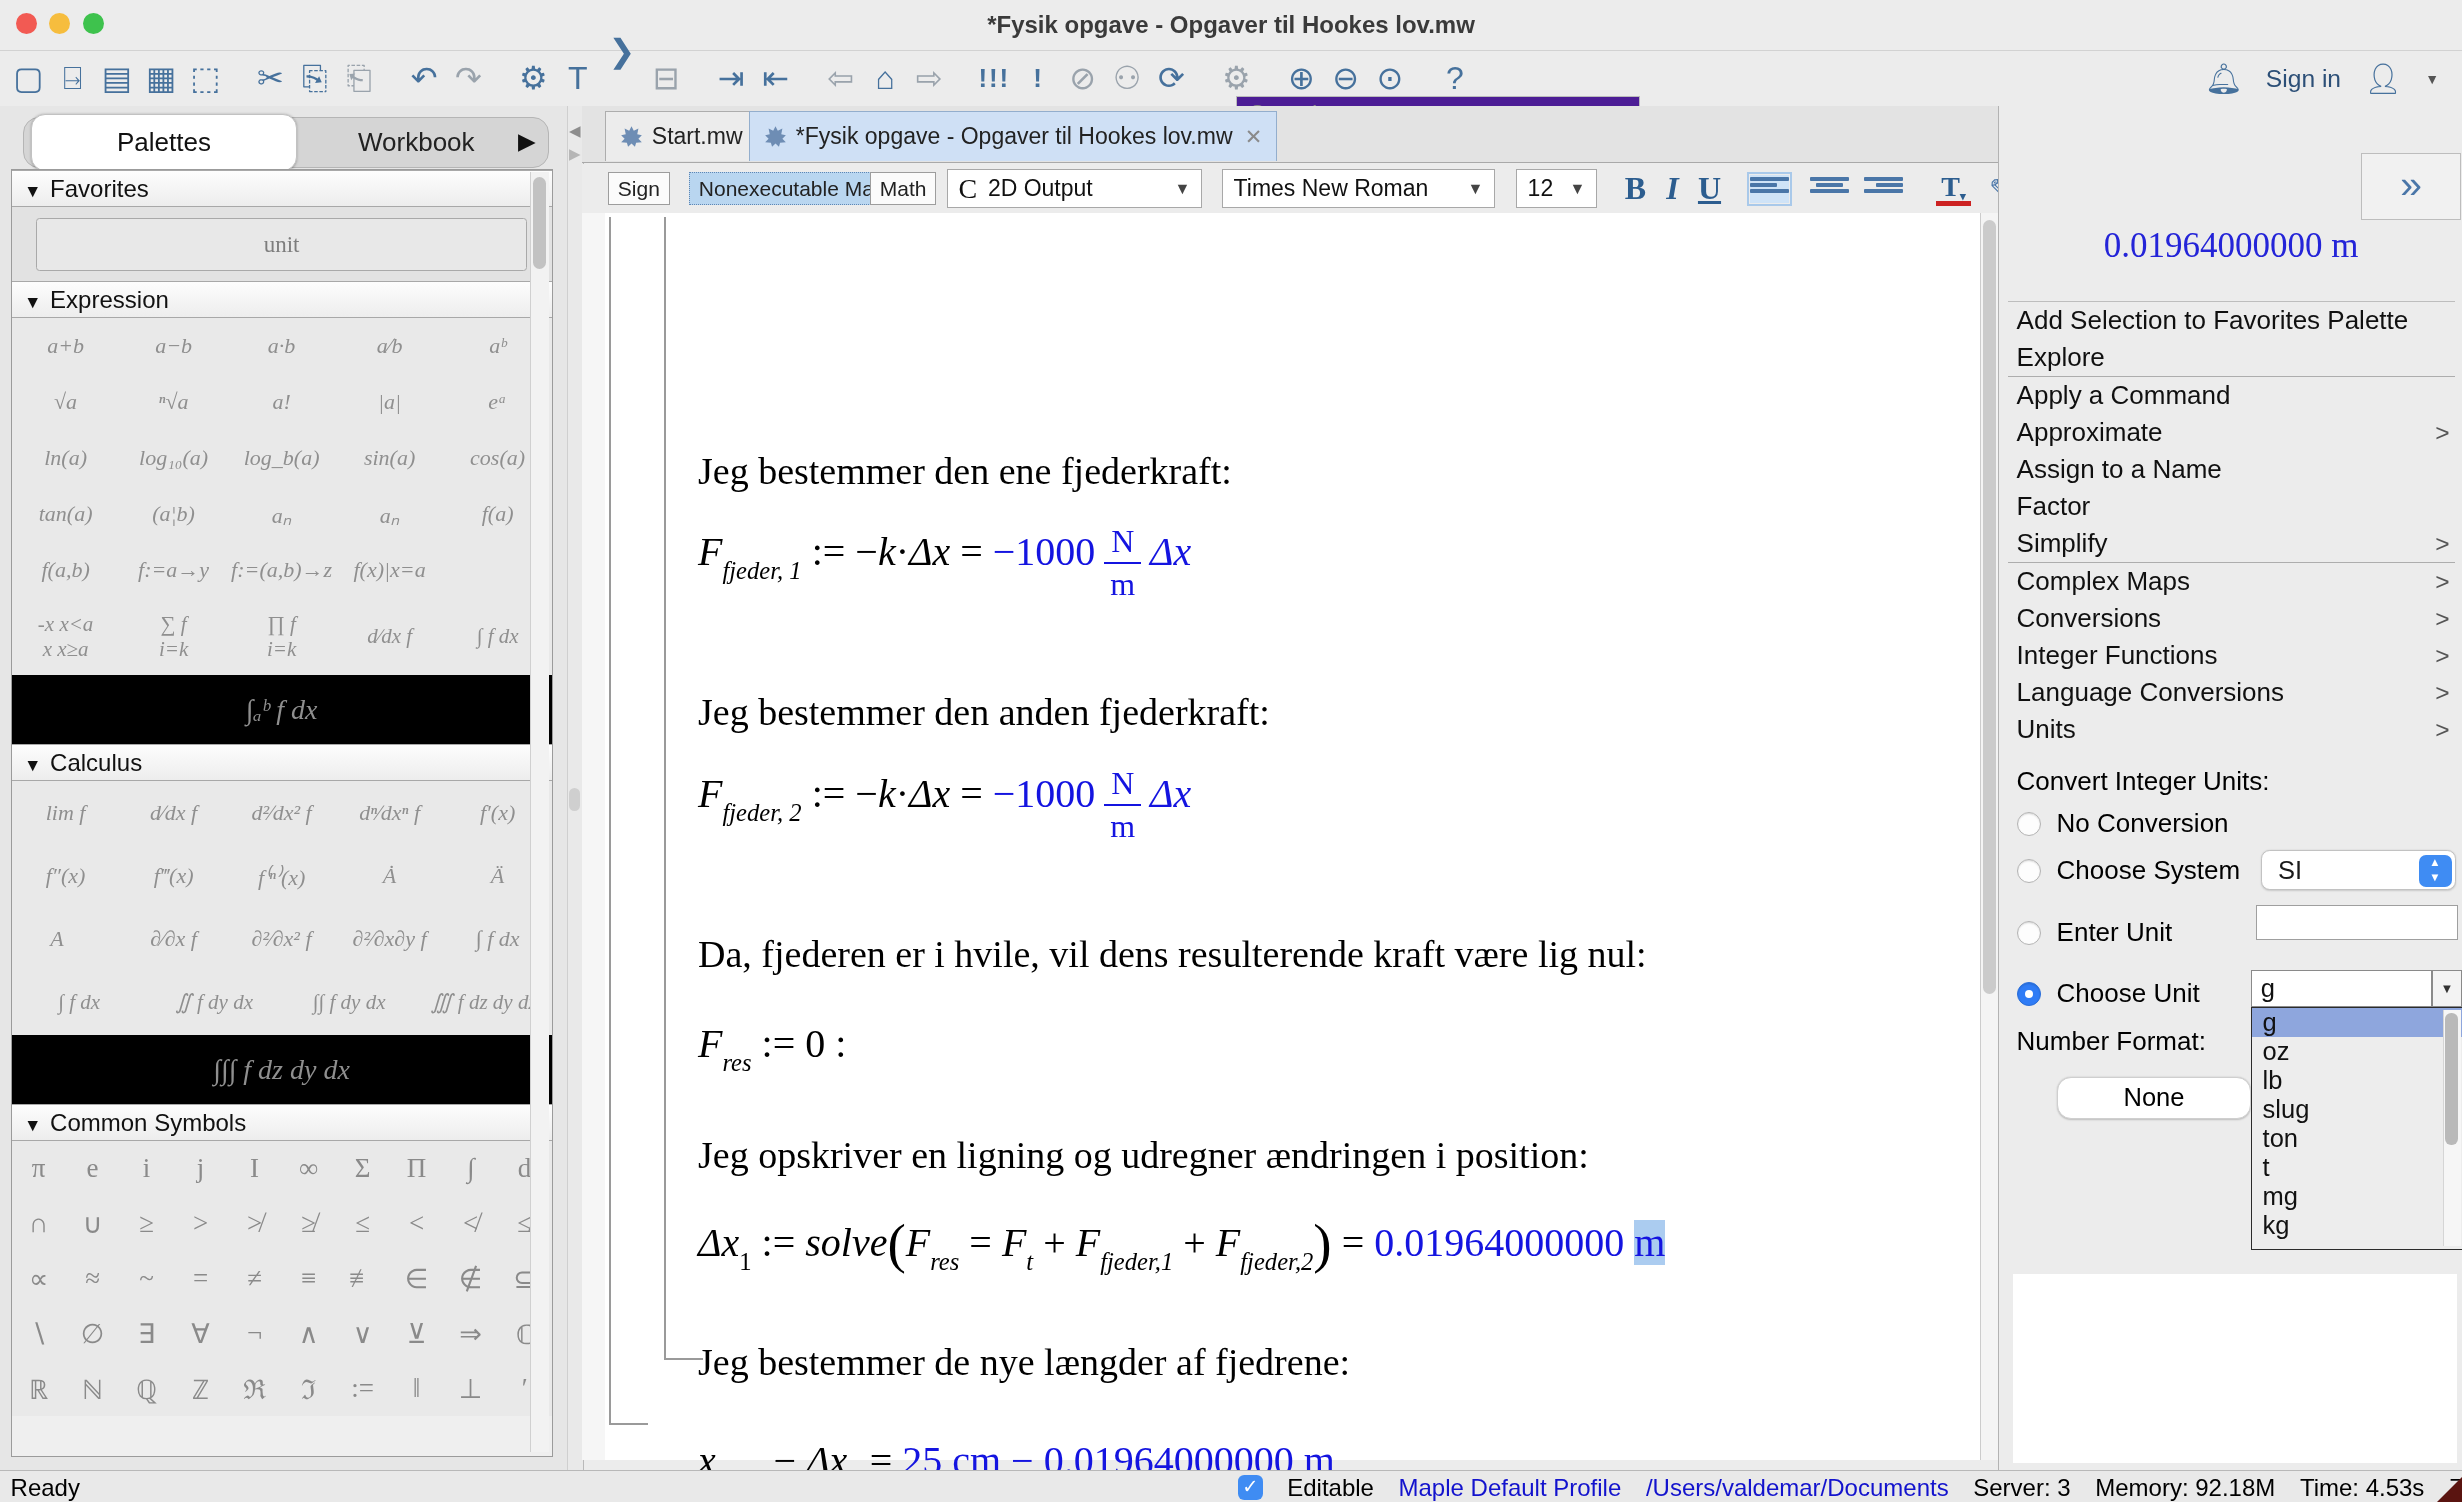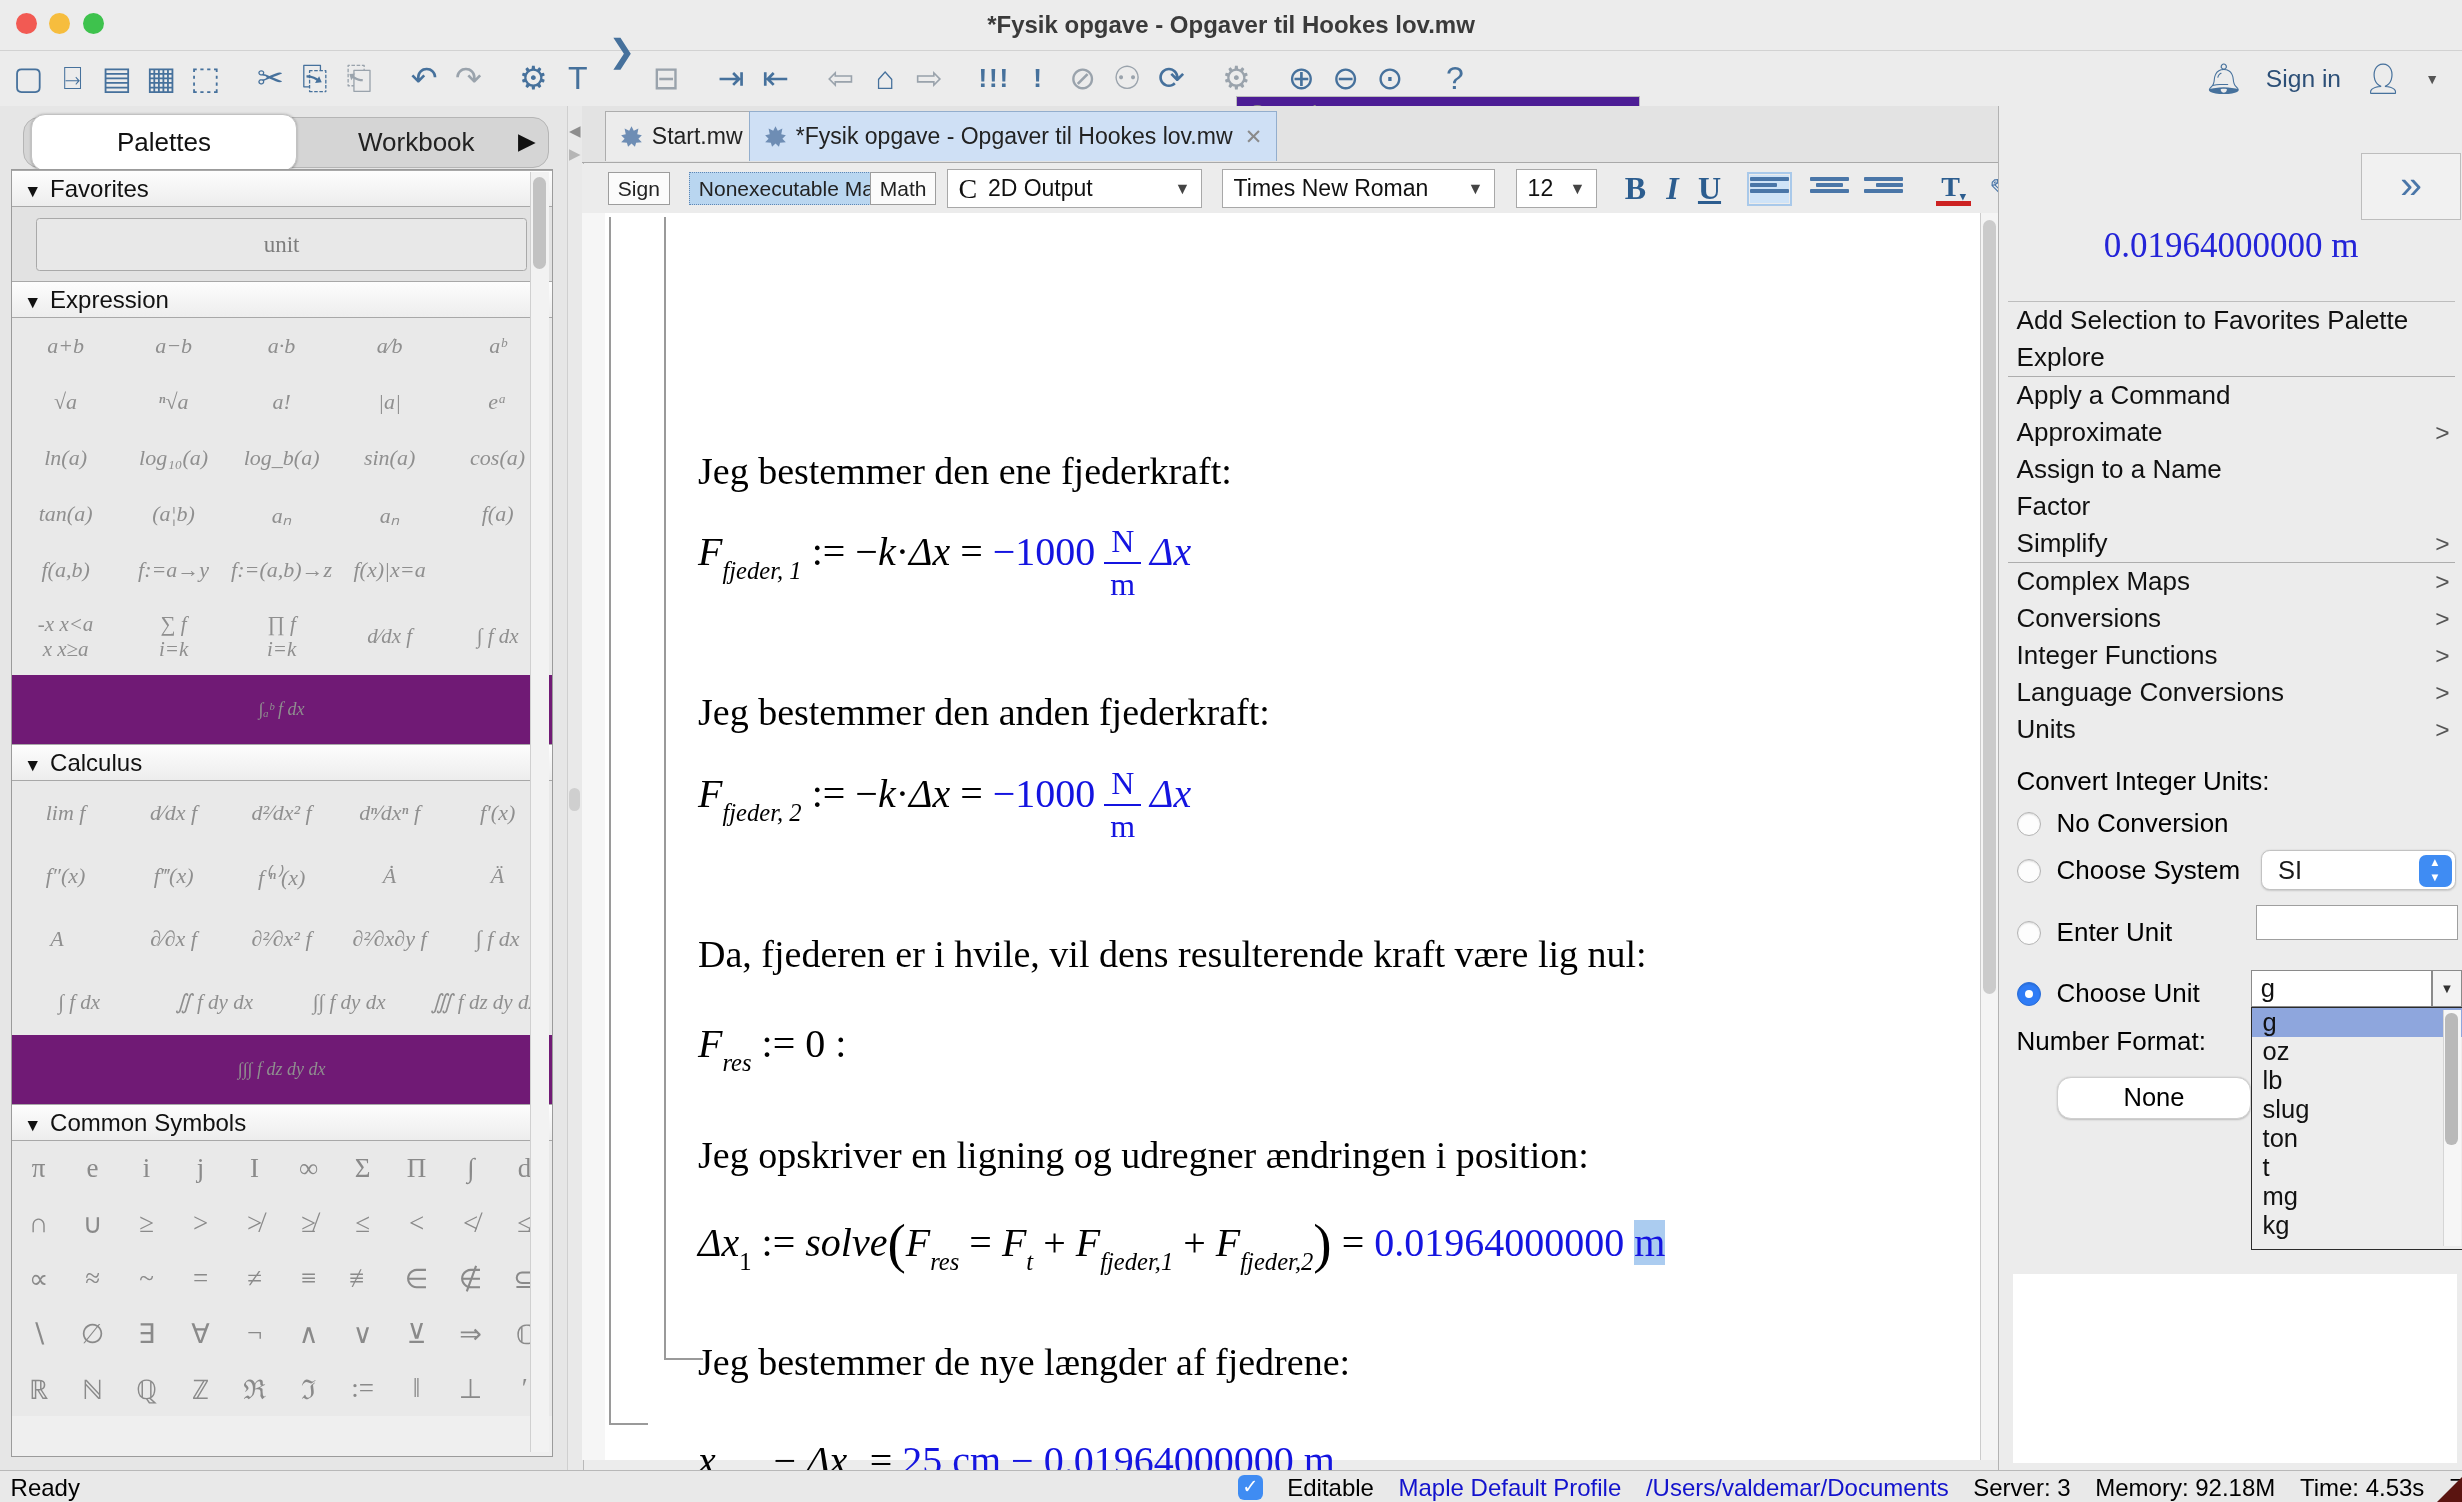--- a/index.html
+++ b/index.html
@@ -47,22 +47,22 @@
             text-align:center;line-height:51px;font-size:23px;color:#7d7d7d;
             font-family:"Liberation Serif",serif;}
   .pal-grid{display:grid;grid-template-columns:repeat(5,1fr);background:#e9e9e9;
             font-family:"Liberation Serif",serif;font-style:italic;color:#8f8f8f;}
   .pal-grid .cell{display:flex;align-items:center;justify-content:center;font-size:22px;
             white-space:pre-line;text-align:center;}
   #expr-grid .cell{height:56px;}
   #expr-big{display:grid;grid-template-columns:repeat(5,1fr);background:#e9e9e9;
             font-family:"Liberation Serif",serif;font-style:italic;color:#8f8f8f;}
   #expr-big .cell{height:77px;display:flex;align-items:center;justify-content:center;font-size:21px;white-space:pre-line;text-align:center;}
-  .pal-center-row{background:#701a75;display:flex;justify-content:center;align-items:center;height:69px;
-            font-family:"Liberation Serif",serif;font-style:italic;color:#8f8f8f;font-size:18px;}
+  .pal-center-row{background:#000000;display:flex;justify-content:center;align-items:center;height:69px;
+            font-family:"Liberation Serif",serif;font-style:italic;color:#8f8f8f;font-size:28px;}
   #calc-grid .cell{height:63px;}
   #calc-row4{display:grid;grid-template-columns:repeat(4,1fr);background:#e9e9e9;
             font-family:"Liberation Serif",serif;font-style:italic;color:#8f8f8f;}
   #calc-row4 .cell{height:65px;display:flex;align-items:center;justify-content:center;font-size:21px;}
   #sym-grid{display:grid;grid-template-columns:repeat(10,1fr);background:#e9e9e9;
             font-family:"Liberation Serif",serif;color:#8a8a8a;}
   #sym-grid .cell{height:55px;display:flex;align-items:center;justify-content:center;font-size:27px;}
   #pal-scroll{position:absolute;right:2.6px;top:1.8px;width:17.6px;height:1280px;background:#f2f2f2;
               border-left:0.9px solid #d0d0d0;}
   #pal-thumb{position:absolute;left:1.8px;top:5.3px;width:13px;height:92px;background:#c2c2c2;border-radius:7px;}

